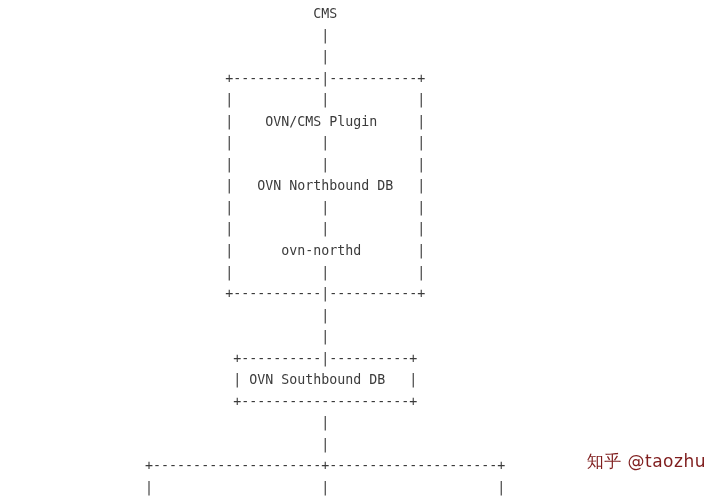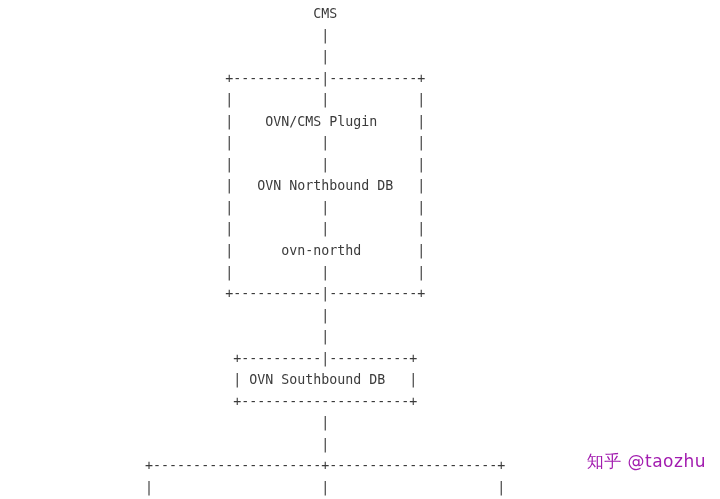--- a/index.html
+++ b/index.html
@@ -42,21 +42,21 @@
     font-variant-ligatures: none;
   }
 
   .watermark {
     position: absolute;
     right: 14px;
     bottom: 26px;
     font-family: "DejaVu Sans", "Liberation Sans", sans-serif;
     font-size: 17px;
     letter-spacing: 0.5px;
-    color: #a21caf;
+    color: #7f1d1d;
     white-space: nowrap;
     user-select: none;
     pointer-events: none;
   }
 </style>
 </head>
 <body>
 
 <div id="ascii-diagram">
   <pre class="art">                                      CMS

